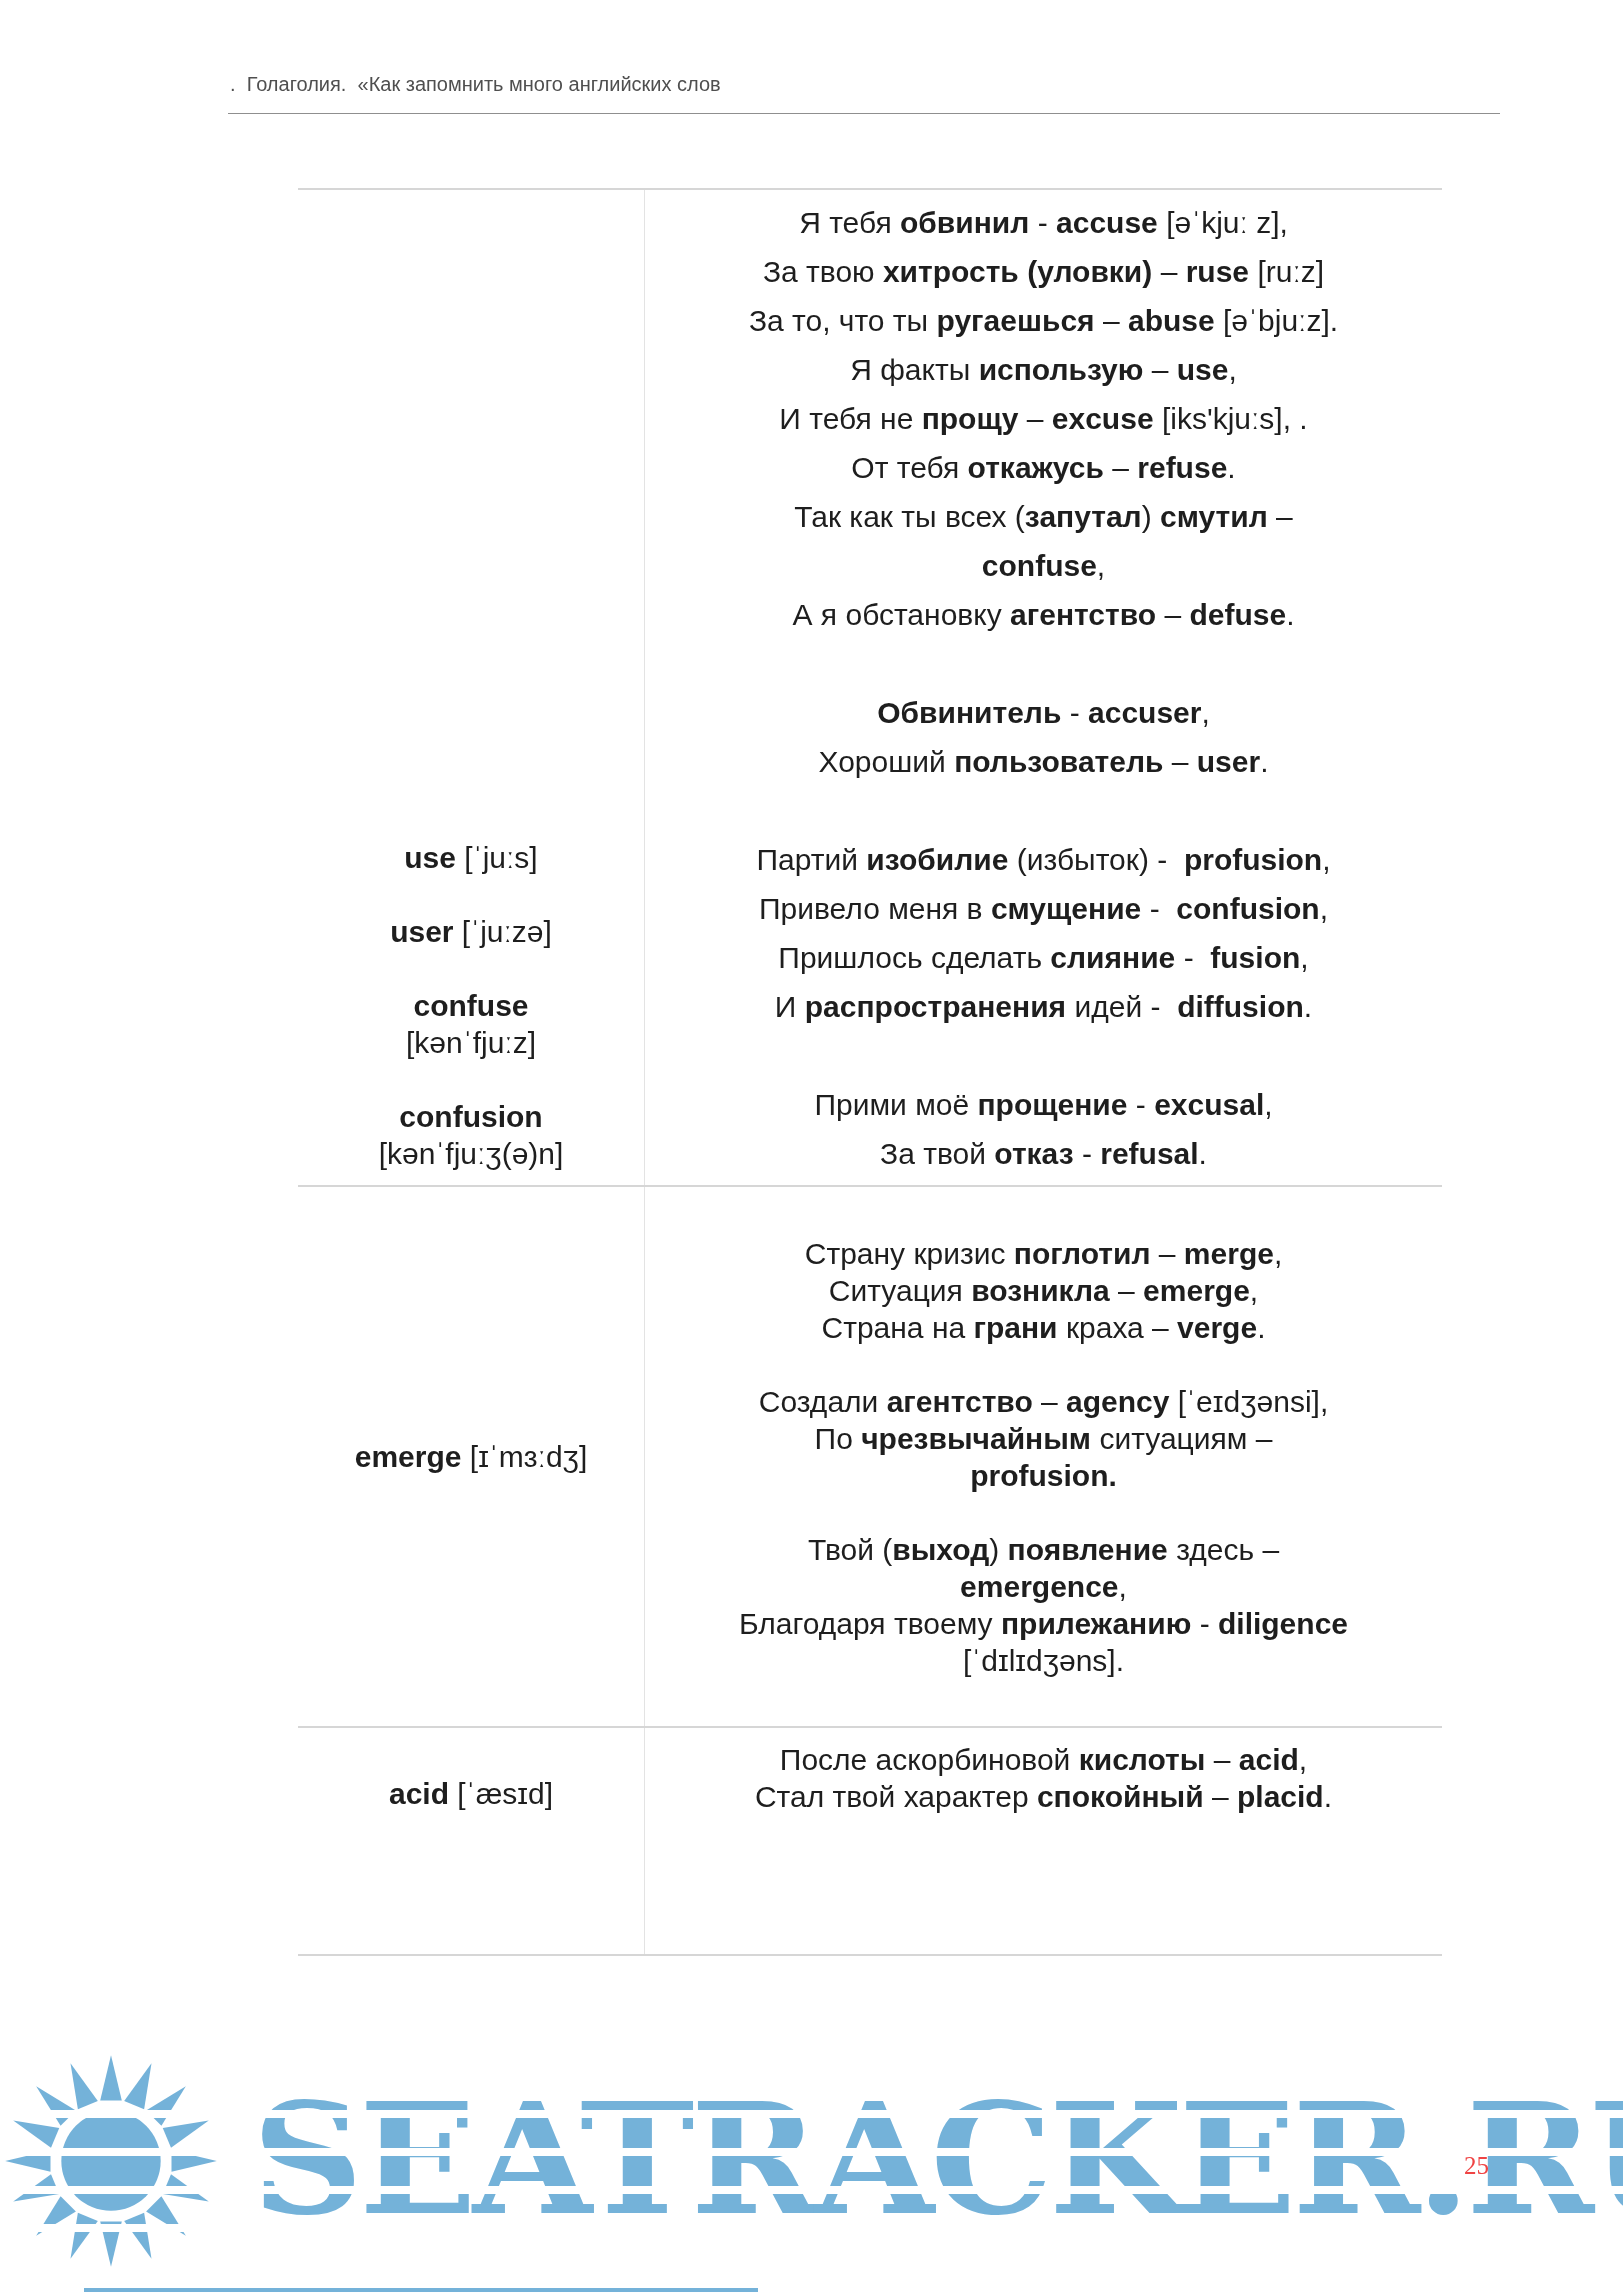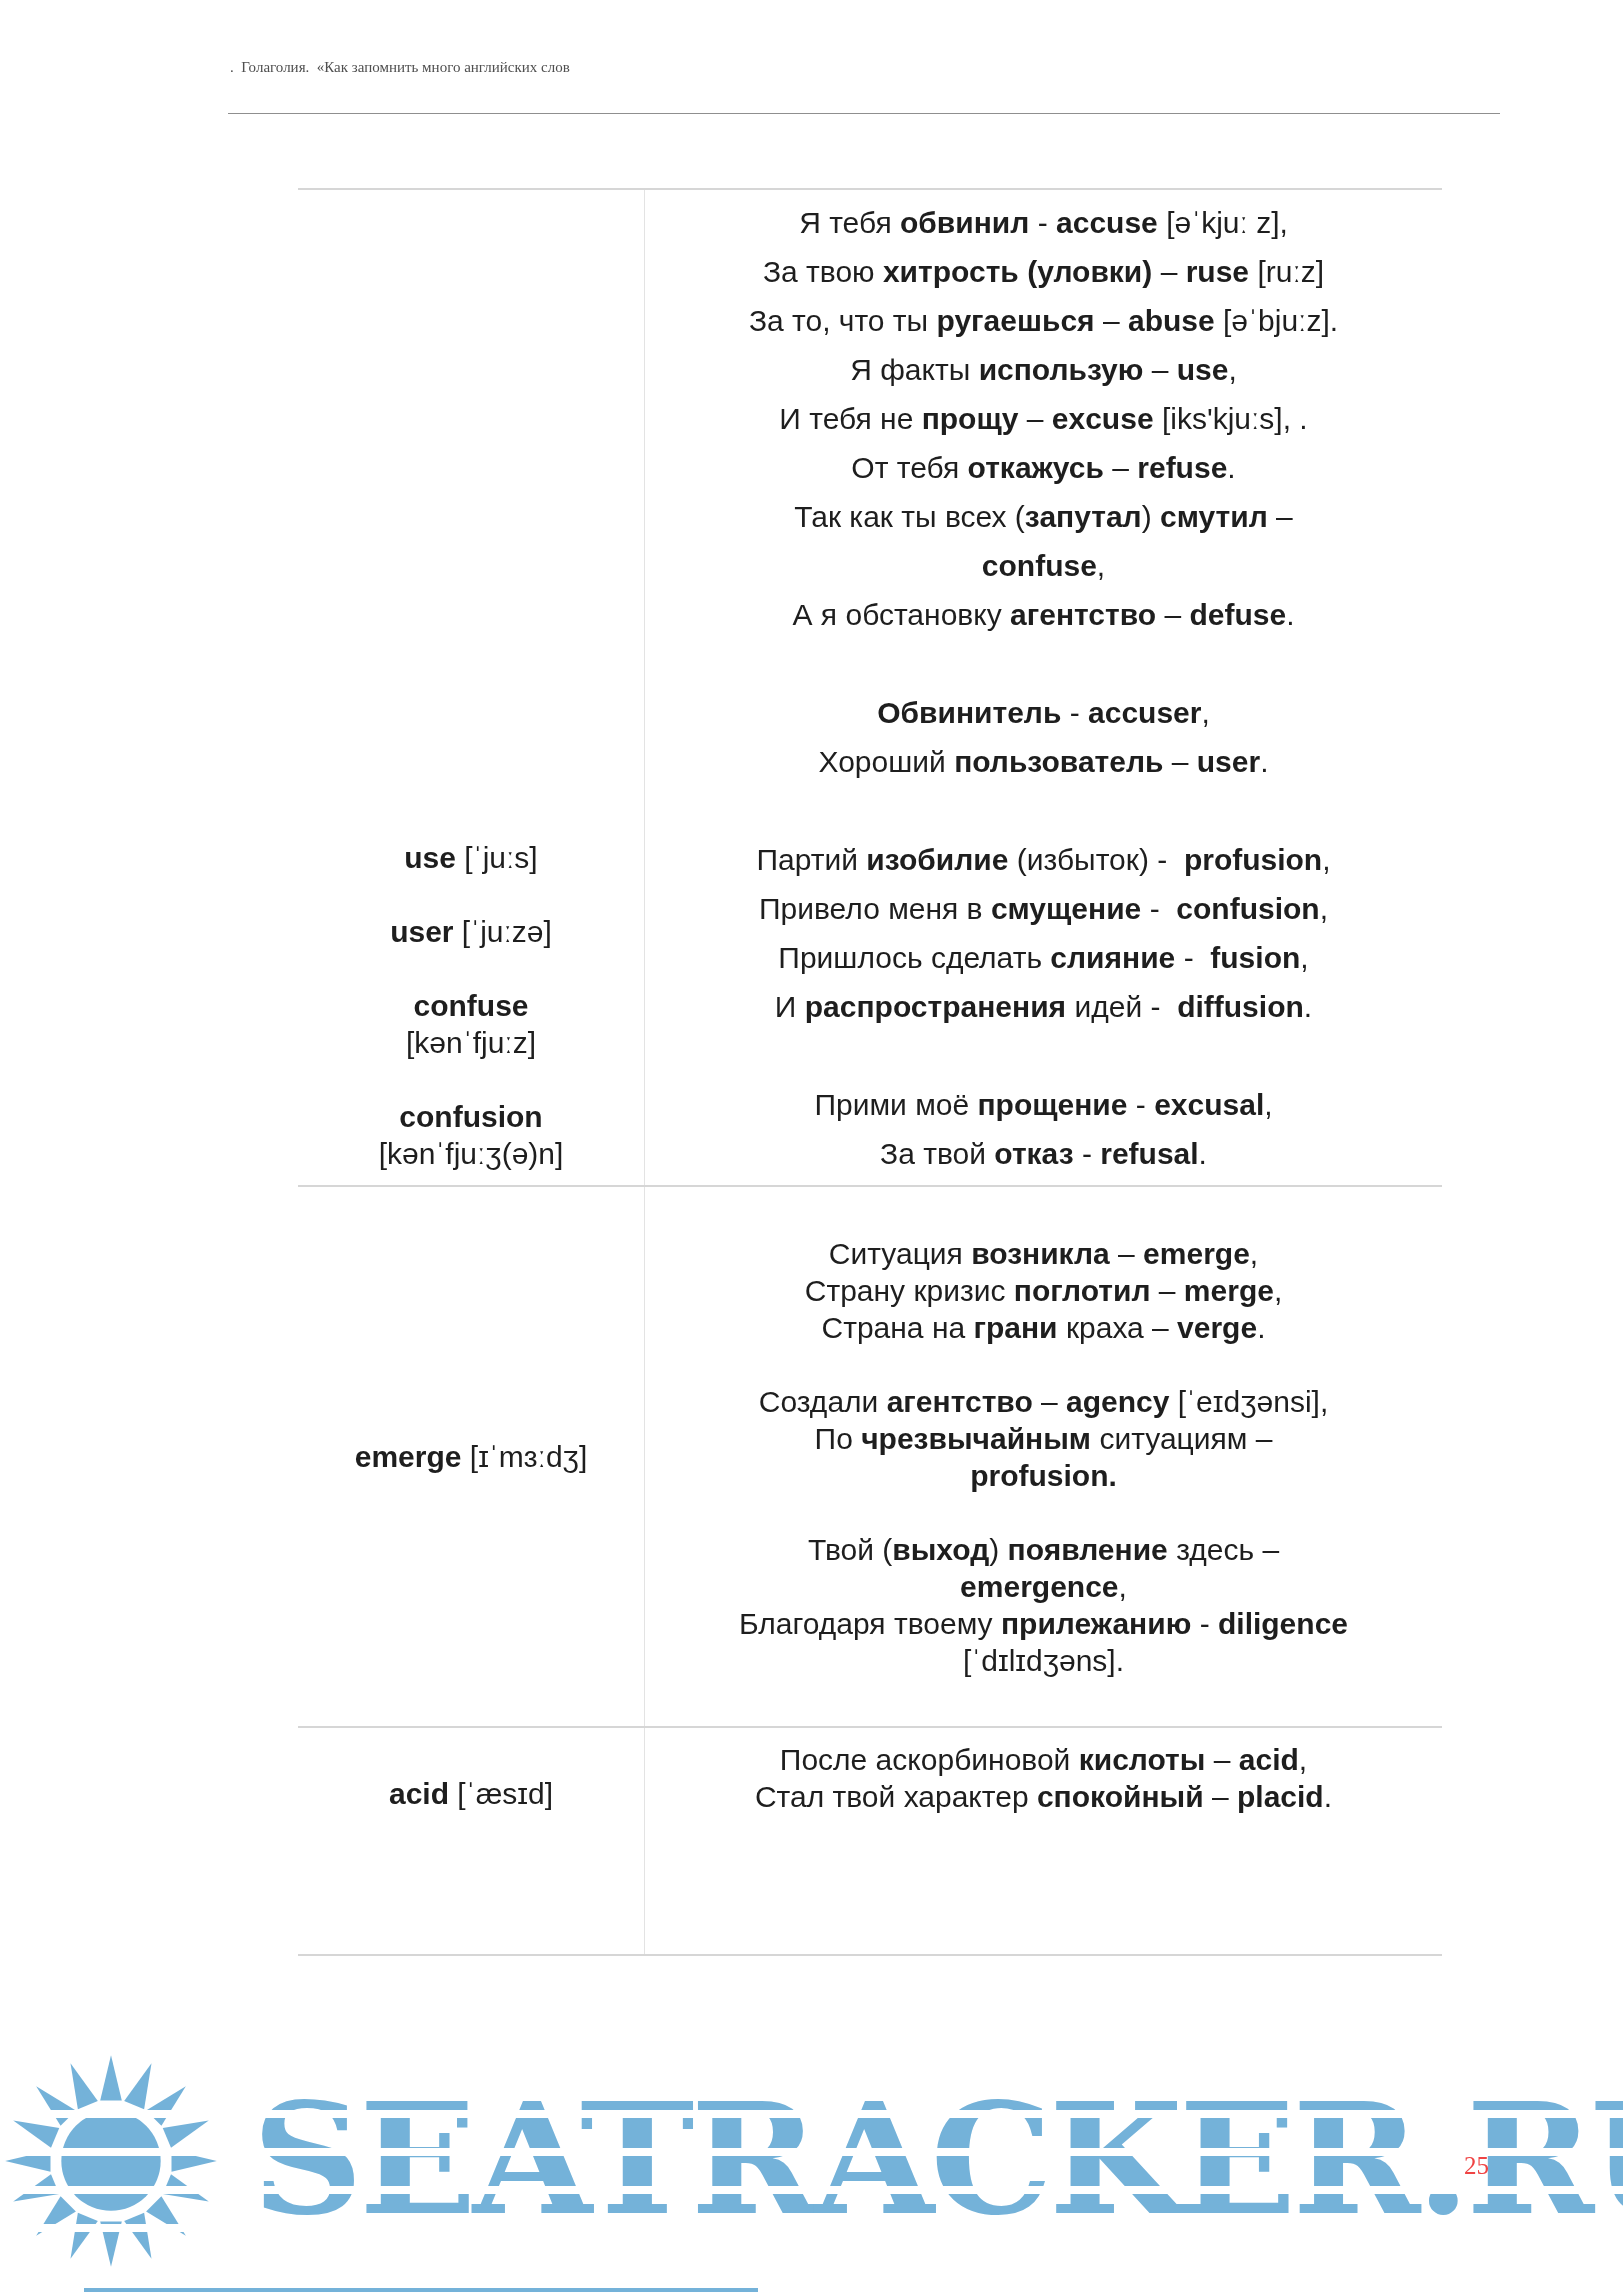--- a/index.html
+++ b/index.html
@@ -3,22 +3,22 @@
 <meta charset="utf-8">
 <style>
   html,body { margin:0; padding:0; background:#ffffff; }
   .page {
     position:relative; width:1623px; height:2295px; background:#ffffff;
     font-family:"Liberation Sans", sans-serif; color:var(--text-black, #1e1e1e);
     overflow:hidden;
   }
   
   .header-title {
-    position:absolute; left:230px; top:59px;
-    font-family:Liberation Serif, serif; font-size:15px; color:#4f4f4f;
+    position:absolute; left:230px; top:73px;
+    font-family:Liberation Sans, sans-serif; font-size:20px; color:#4f4f4f;
     white-space:pre;
   }
   .header-rule {
     position:absolute; left:228px; top:113px; width:1272px; height:1.3px;
     background:#8f8f8f;
   }
   
   .mnemo-table {
     position:absolute; left:298px; top:188px; width:1144px;
     border-top:2px solid var(--table-line-gray, #d6d6d6);
@@ -117,22 +117,22 @@
           <div class="line blank"></div>
           <div class="line"><span>Прими моё </span><b>прощение</b><span> - </span><b>excusal</b><span>,</span></div>
           <div class="line"><span>За твой </span><b>отказ</b><span> - </span><b>refusal</b><span>.</span></div>
         </div>
     </div>
     <div class="row">
       <div class="cell-left">
           <div class="line"><b>emerge</b><span> [ɪˈmɜːdʒ]</span></div>
         </div>
       <div class="cell-right">
+          <div class="line"><span>Страну кризис </span><b>поглотил</b><span> – </span><b>merge</b><span>,</span></div>
           <div class="line"><span>Ситуация </span><b>возникла</b><span> – </span><b>emerge</b><span>,</span></div>
-          <div class="line"><span>Страну кризис </span><b>поглотил</b><span> – </span><b>merge</b><span>,</span></div>
           <div class="line"><span>Страна на </span><b>грани</b><span> краха – </span><b>verge</b><span>.</span></div>
           <div class="line blank"></div>
           <div class="line"><span>Создали </span><b>агентство</b><span> – </span><b>agency</b><span> [ˈeɪdʒənsi],</span></div>
           <div class="line"><span>По </span><b>чрезвычайным</b><span> ситуациям –</span></div>
           <div class="line"><b>profusion.</b></div>
           <div class="line blank"></div>
           <div class="line"><span>Твой (</span><b>выход</b><span>) </span><b>появление</b><span> здесь –</span></div>
           <div class="line"><b>emergence</b><span>,</span></div>
           <div class="line"><span>Благодаря твоему </span><b>прилежанию</b><span> - </span><b>diligence</b></div>
           <div class="line"><span>[ˈdɪlɪdʒəns].</span></div>

